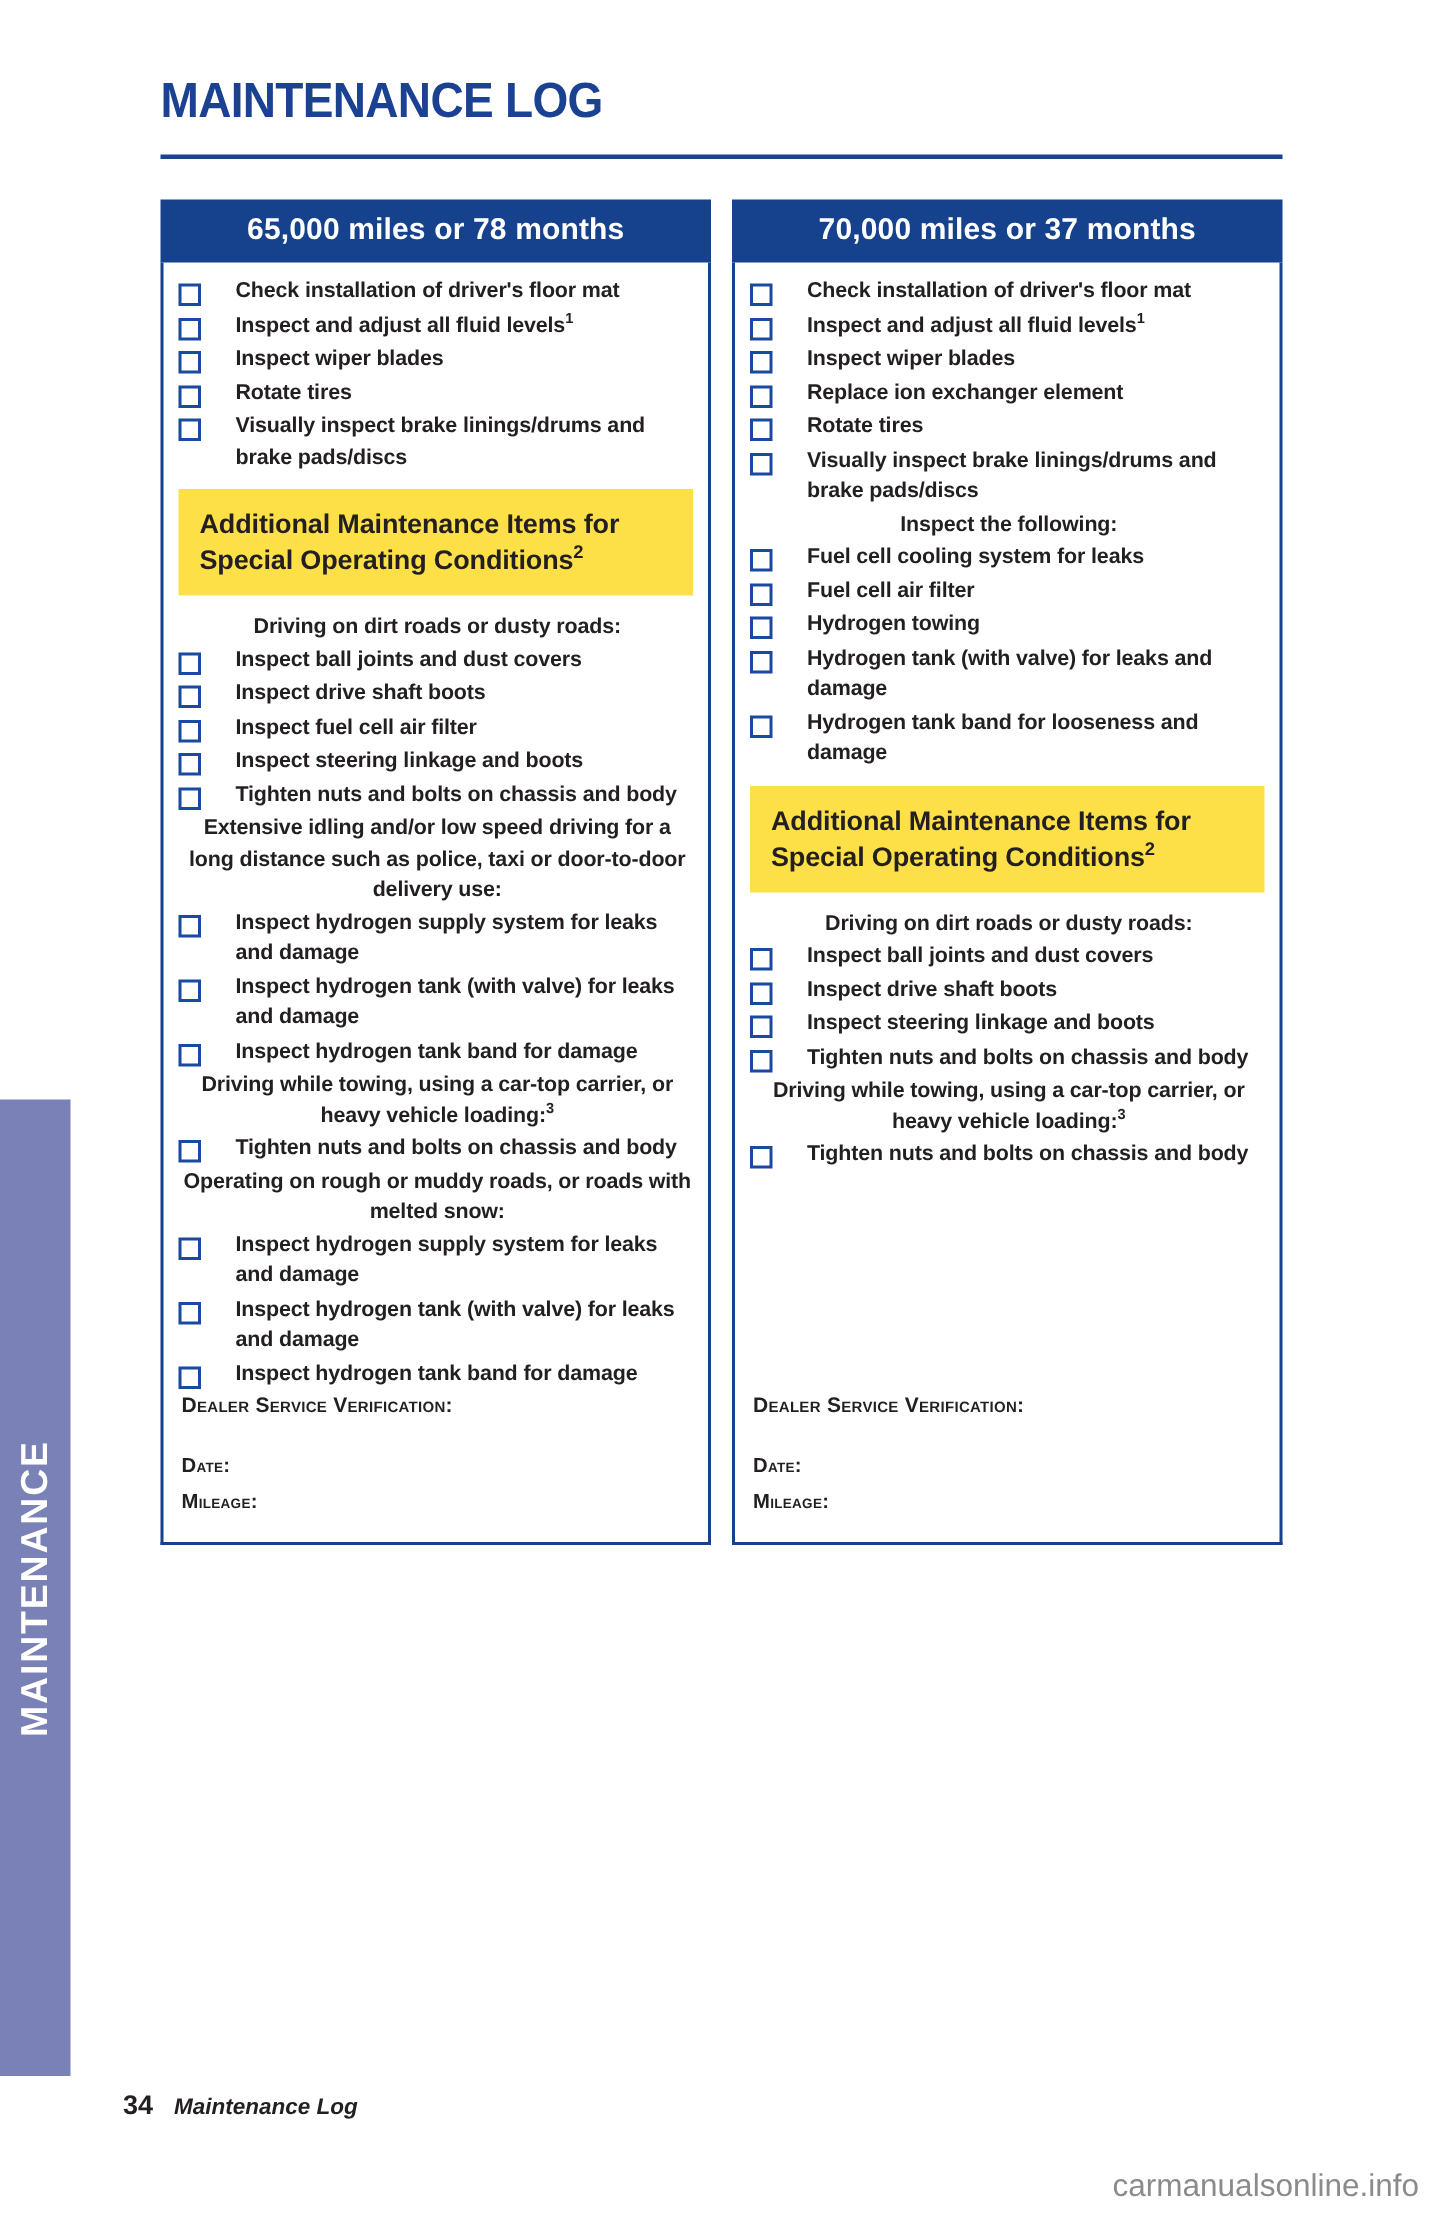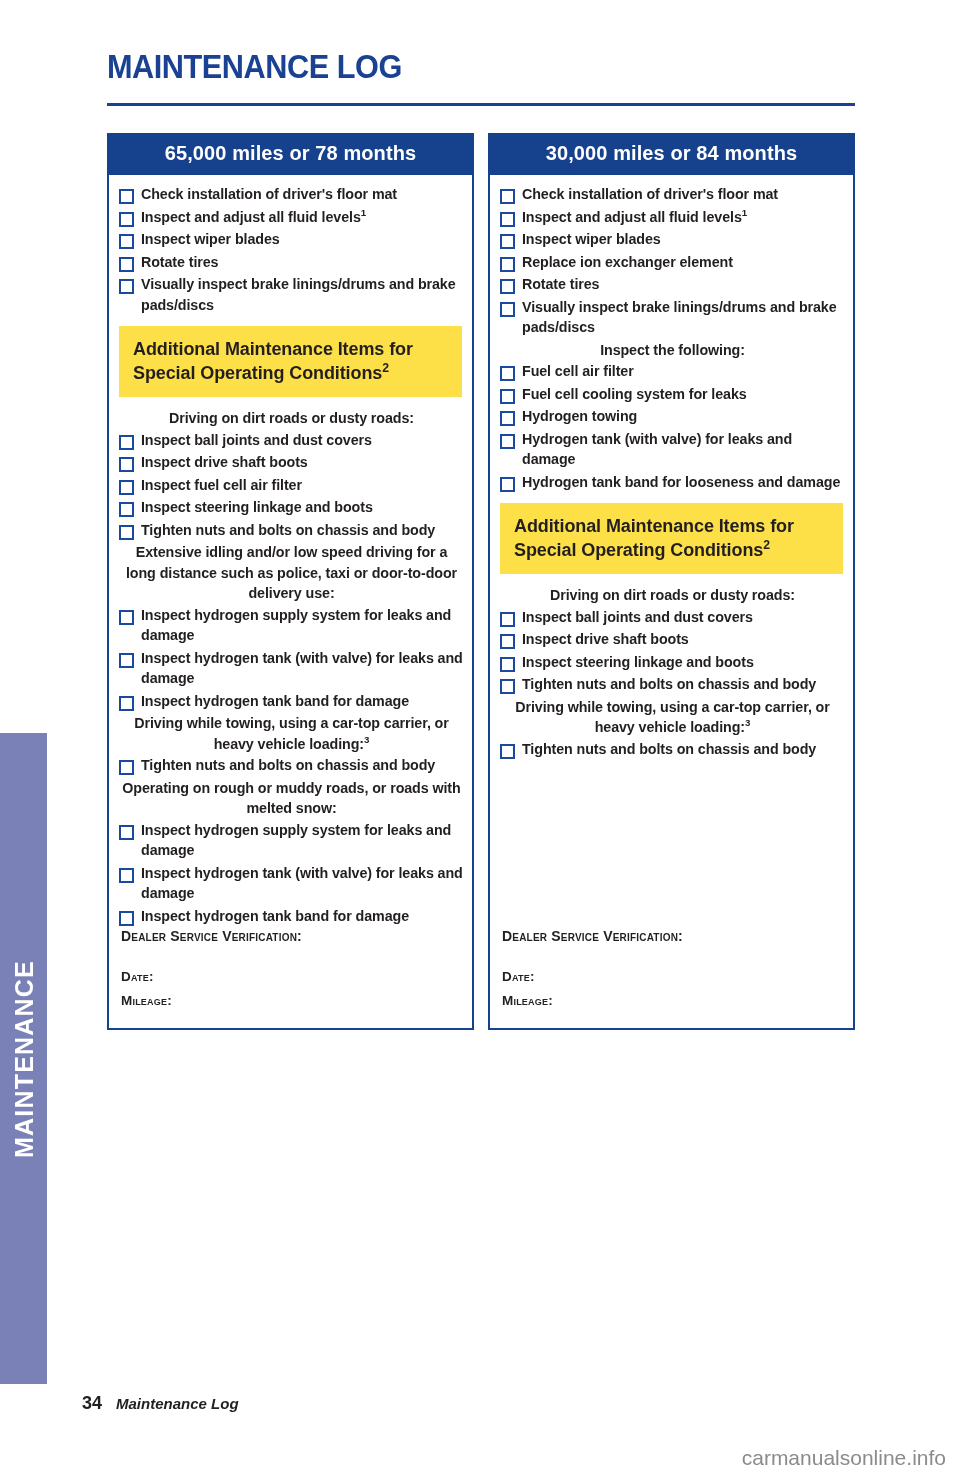--- a/index.html
+++ b/index.html
@@ -94,20 +94,21 @@
     display: flex;
     flex-direction: column;
   }
 
   
   .item-row {
     display: flex;
     align-items: flex-start;
     margin: 0 0 2px 0;
     padding-left: 2px;
+    gap: 16px;
   }
   .cbox {
     flex: 0 0 auto;
     width: 11px;
     height: 11px;
     border: 2.5px solid #1a49a0;
     margin: 5px 7px 0 0;
     box-sizing: content-box;
     background: #ffffff;
   }
@@ -310,21 +311,21 @@
       <div class="col-footer">
         <div class="dsv">Dealer Service Verification:</div>
         <div class="field-line">Date:</div>
         <div class="field-line">Mileage:</div>
       </div>
 
     </div>
   </div>
 
   <div class="col">
-    <div class="col-header">30,000 miles or 84 months</div>
+    <div class="col-header">70,000 miles or 37 months</div>
     <div class="col-body">
 
       <div>
         <div class="item-row">
             <span class="cbox"></span>
             <span class="item-text">Check installation of driver's floor mat</span>
           </div>
         <div class="item-row">
             <span class="cbox"></span>
             <span class="item-text"><span>Inspect and adjust all fluid levels</span><sup>1</sup></span>
@@ -344,25 +345,25 @@
         <div class="item-row">
             <span class="cbox"></span>
             <span class="item-text">Visually inspect brake linings/drums and brake pads/discs</span>
           </div>
       </div>
 
       <div>
         <div class="group-head">Inspect the following:</div>
         <div class="item-row">
             <span class="cbox"></span>
+            <span class="item-text">Fuel cell cooling system for leaks</span>
+          </div>
+        <div class="item-row">
+            <span class="cbox"></span>
             <span class="item-text">Fuel cell air filter</span>
-          </div>
-        <div class="item-row">
-            <span class="cbox"></span>
-            <span class="item-text">Fuel cell cooling system for leaks</span>
           </div>
         <div class="item-row">
             <span class="cbox"></span>
             <span class="item-text">Hydrogen towing</span>
           </div>
         <div class="item-row">
             <span class="cbox"></span>
             <span class="item-text">Hydrogen tank (with valve) for leaks and damage</span>
           </div>
         <div class="item-row">

